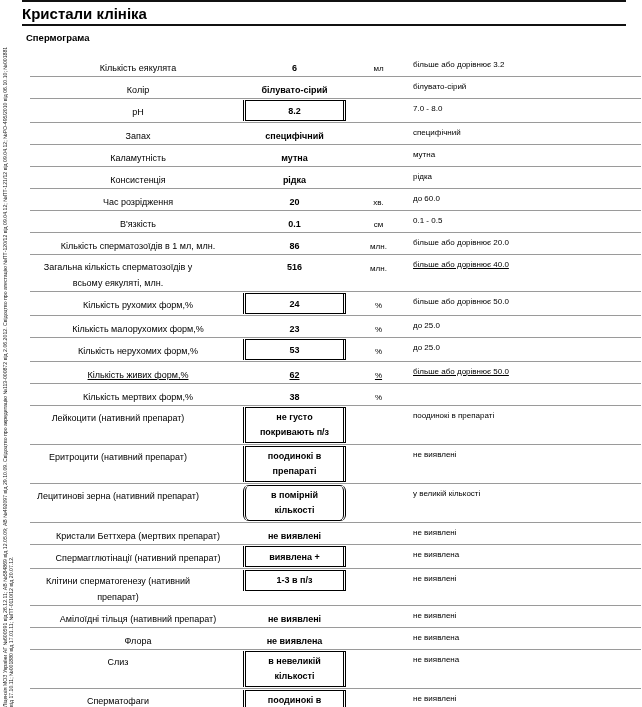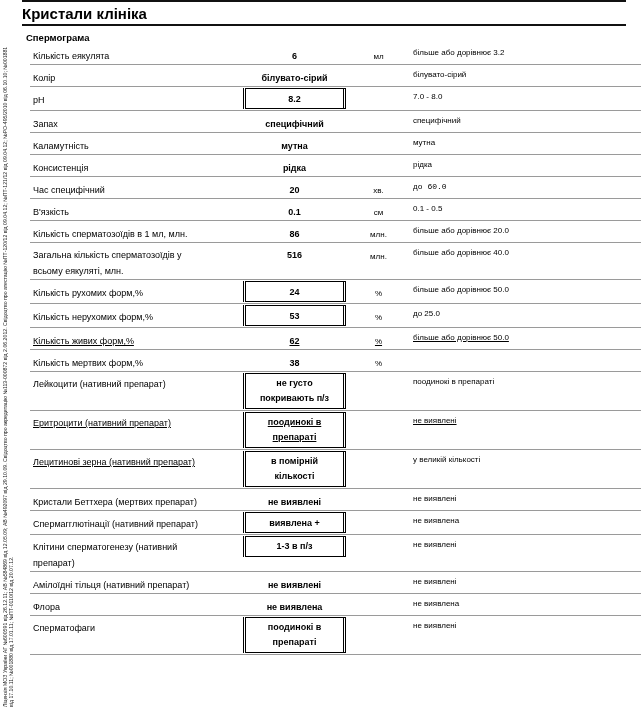--- a/index.html
+++ b/index.html
@@ -57,39 +57,39 @@
       height: 17px;
       line-height: 17px;
     }
     .title-rule {
       border-top: 2px solid #111;
       margin-top: 2px;
     }
     .section-title {
       font-size: 9.5px;
       font-weight: bold;
-      margin: 6px 0 0 4px;
+      margin: 6px 0 12px 4px;
       height: 11px;
       line-height: 11px;
     }
     table.results {
       border-collapse: collapse;
       margin-left: 8px;
       width: 596px;
       font-size: 9px;
       table-layout: fixed;
     }
     table.results td {
       padding: 0;
       vertical-align: top;
     }
     tr.r td {
       border-bottom: 1px solid #9a9a9a;
     }
-    .c-name { width: 210px; padding-left: 3px !important; }
+    .c-name { width: 210px; padding-left: 3px !important; text-align: center; }
     .c-val  { width: 103px; text-align: center; font-weight: bold; }
     .c-gap  { width: 10px; }
     .c-unit { width: 45px; text-align: center; }
     .c-ref  { width: 228px; padding-left: 12px !important; }
 
     .cell-inner {
       padding-top: 6px;
       line-height: 14px;
       min-height: 14px;
     }
@@ -219,31 +219,31 @@
           <td class="c-gap"></td>
           <td class="c-unit">
             <div class="cell-inner small"></div>
           </td>
           <td class="c-ref">
             <div class="cell-inner small" style="padding-top: 3px;">рідка</div>
           </td>
         </tr>
         <tr class="r" style="height: 21px;">
           <td class="c-name">
-            <div class="cell-inner">Час специфічний</div>
+            <div class="cell-inner">Час розрідження</div>
           </td>
           <td class="c-val">
             <div class="valplain">20</div>
           </td>
           <td class="c-gap"></td>
           <td class="c-unit">
             <div class="cell-inner small">хв.</div>
           </td>
           <td class="c-ref">
-            <div class="cell-inner small" style="padding-top: 3px; font-family: Liberation Mono, monospace;">до 60.0</div>
+            <div class="cell-inner small" style="padding-top: 3px;">до 60.0</div>
           </td>
         </tr>
         <tr class="r" style="height: 21px;">
           <td class="c-name">
             <div class="cell-inner">В'язкість</div>
           </td>
           <td class="c-val">
             <div class="valplain">0.1</div>
           </td>
           <td class="c-gap"></td>
@@ -274,40 +274,55 @@
             <div class="cell-inner wrap-text" style="padding-right: 40px;">Загальна кількість сперматозоїдів у всьому еякуляті, млн.</div>
           </td>
           <td class="c-val">
             <div class="valplain" style="padding: 5px 10px 2px; line-height: 15px;">516</div>
           </td>
           <td class="c-gap"></td>
           <td class="c-unit">
             <div class="cell-inner small">млн.</div>
           </td>
           <td class="c-ref">
-            <div class="cell-inner small" style="padding-top: 3px;">більше або дорівнює 40.0</div>
+            <div class="cell-inner small" style="padding-top: 3px; text-decoration: underline;">більше або дорівнює 40.0</div>
           </td>
         </tr>
         <tr class="r" style="height: 21px;">
           <td class="c-name">
             <div class="cell-inner">Кількість рухомих форм,%</div>
           </td>
           <td class="c-val">
             <div class="valbox">24</div>
           </td>
           <td class="c-gap"></td>
           <td class="c-unit">
             <div class="cell-inner small">%</div>
           </td>
           <td class="c-ref">
             <div class="cell-inner small" style="padding-top: 3px;">більше або дорівнює 50.0</div>
           </td>
         </tr>
         <tr class="r" style="height: 21px;">
           <td class="c-name">
+            <div class="cell-inner">Кількість малорухомих форм,%</div>
+          </td>
+          <td class="c-val">
+            <div class="valplain">23</div>
+          </td>
+          <td class="c-gap"></td>
+          <td class="c-unit">
+            <div class="cell-inner small">%</div>
+          </td>
+          <td class="c-ref">
+            <div class="cell-inner small" style="padding-top: 3px;">до 25.0</div>
+          </td>
+        </tr>
+        <tr class="r" style="height: 21px;">
+          <td class="c-name">
             <div class="cell-inner">Кількість нерухомих форм,%</div>
           </td>
           <td class="c-val">
             <div class="valbox">53</div>
           </td>
           <td class="c-gap"></td>
           <td class="c-unit">
             <div class="cell-inner small">%</div>
           </td>
           <td class="c-ref">
@@ -352,41 +367,41 @@
             <div class="valbox" style="padding: 2px 10px; line-height: 15px;">не густо покривають п/з</div>
           </td>
           <td class="c-gap"></td>
           <td class="c-unit">
             <div class="cell-inner small"></div>
           </td>
           <td class="c-ref">
             <div class="cell-inner small" style="padding-top: 3px;">поодинокі в препараті</div>
           </td>
         </tr>
-        <tr class="r" style="height: 32px; text-decoration: underline;">
+        <tr class="r" style="height: 32px;">
           <td class="c-name">
             <div class="cell-inner wrap-text" style="padding-right: 40px;">Еритроцити (нативний препарат)</div>
           </td>
           <td class="c-val">
             <div class="valbox" style="padding: 2px 10px; line-height: 15px;">поодинокі в препараті</div>
           </td>
           <td class="c-gap"></td>
           <td class="c-unit">
             <div class="cell-inner small"></div>
           </td>
           <td class="c-ref">
             <div class="cell-inner small" style="padding-top: 3px;">не виявлені</div>
           </td>
         </tr>
         <tr class="r" style="height: 32px;">
           <td class="c-name">
-            <div class="cell-inner wrap-text" style="padding-right: 40px; text-decoration: underline;">Лецитинові зерна (нативний препарат)</div>
-          </td>
-          <td class="c-val">
-            <div class="valbox" style="padding: 2px 10px; line-height: 15px;">в помірній кількості</div>
+            <div class="cell-inner wrap-text" style="padding-right: 40px;">Лецитинові зерна (нативний препарат)</div>
+          </td>
+          <td class="c-val">
+            <div class="valbox" style="padding: 2px 10px; line-height: 15px; border-radius: 6px;">в помірній кількості</div>
           </td>
           <td class="c-gap"></td>
           <td class="c-unit">
             <div class="cell-inner small"></div>
           </td>
           <td class="c-ref">
             <div class="cell-inner small" style="padding-top: 3px;">у великій кількості</div>
           </td>
         </tr>
         <tr class="r" style="height: 21px;">
@@ -448,20 +463,35 @@
           <td class="c-ref">
             <div class="cell-inner small" style="padding-top: 3px;">не виявлені</div>
           </td>
         </tr>
         <tr class="r" style="height: 21px;">
           <td class="c-name">
             <div class="cell-inner">Флора</div>
           </td>
           <td class="c-val">
             <div class="valplain">не виявлена</div>
+          </td>
+          <td class="c-gap"></td>
+          <td class="c-unit">
+            <div class="cell-inner small"></div>
+          </td>
+          <td class="c-ref">
+            <div class="cell-inner small" style="padding-top: 3px;">не виявлена</div>
+          </td>
+        </tr>
+        <tr class="r" style="height: 32px;">
+          <td class="c-name">
+            <div class="cell-inner wrap-text" style="padding-right: 40px;">Слиз</div>
+          </td>
+          <td class="c-val">
+            <div class="valbox" style="padding: 2px 10px; line-height: 15px;">в невеликій кількості</div>
           </td>
           <td class="c-gap"></td>
           <td class="c-unit">
             <div class="cell-inner small"></div>
           </td>
           <td class="c-ref">
             <div class="cell-inner small" style="padding-top: 3px;">не виявлена</div>
           </td>
         </tr>
         <tr class="r" style="height: 32px;">

